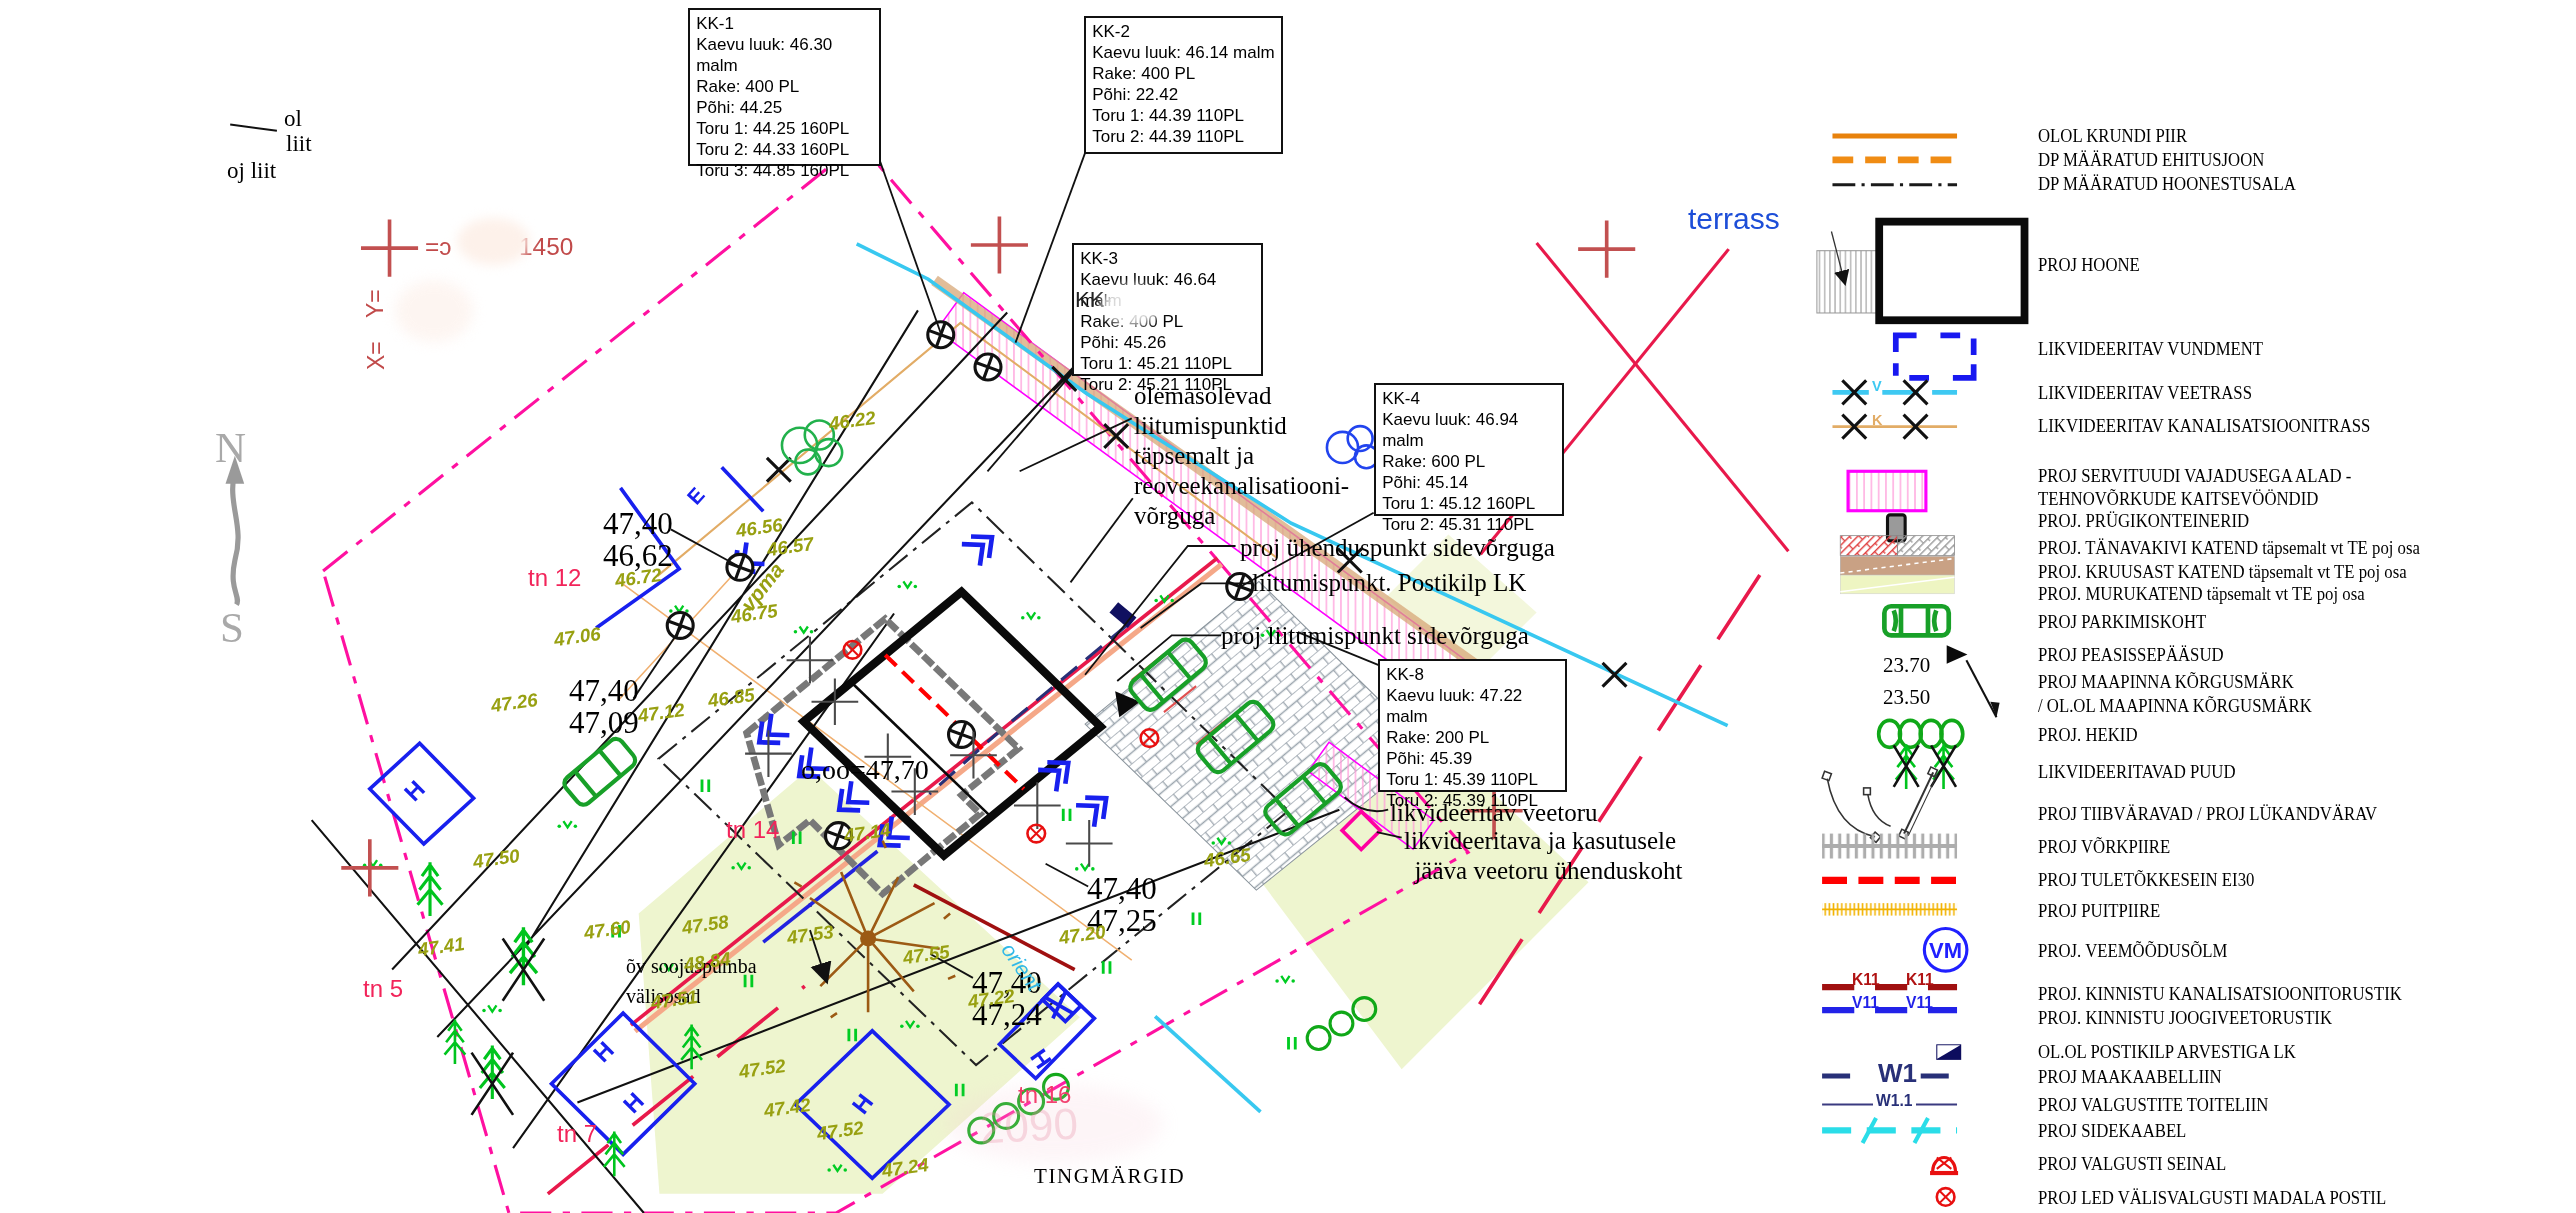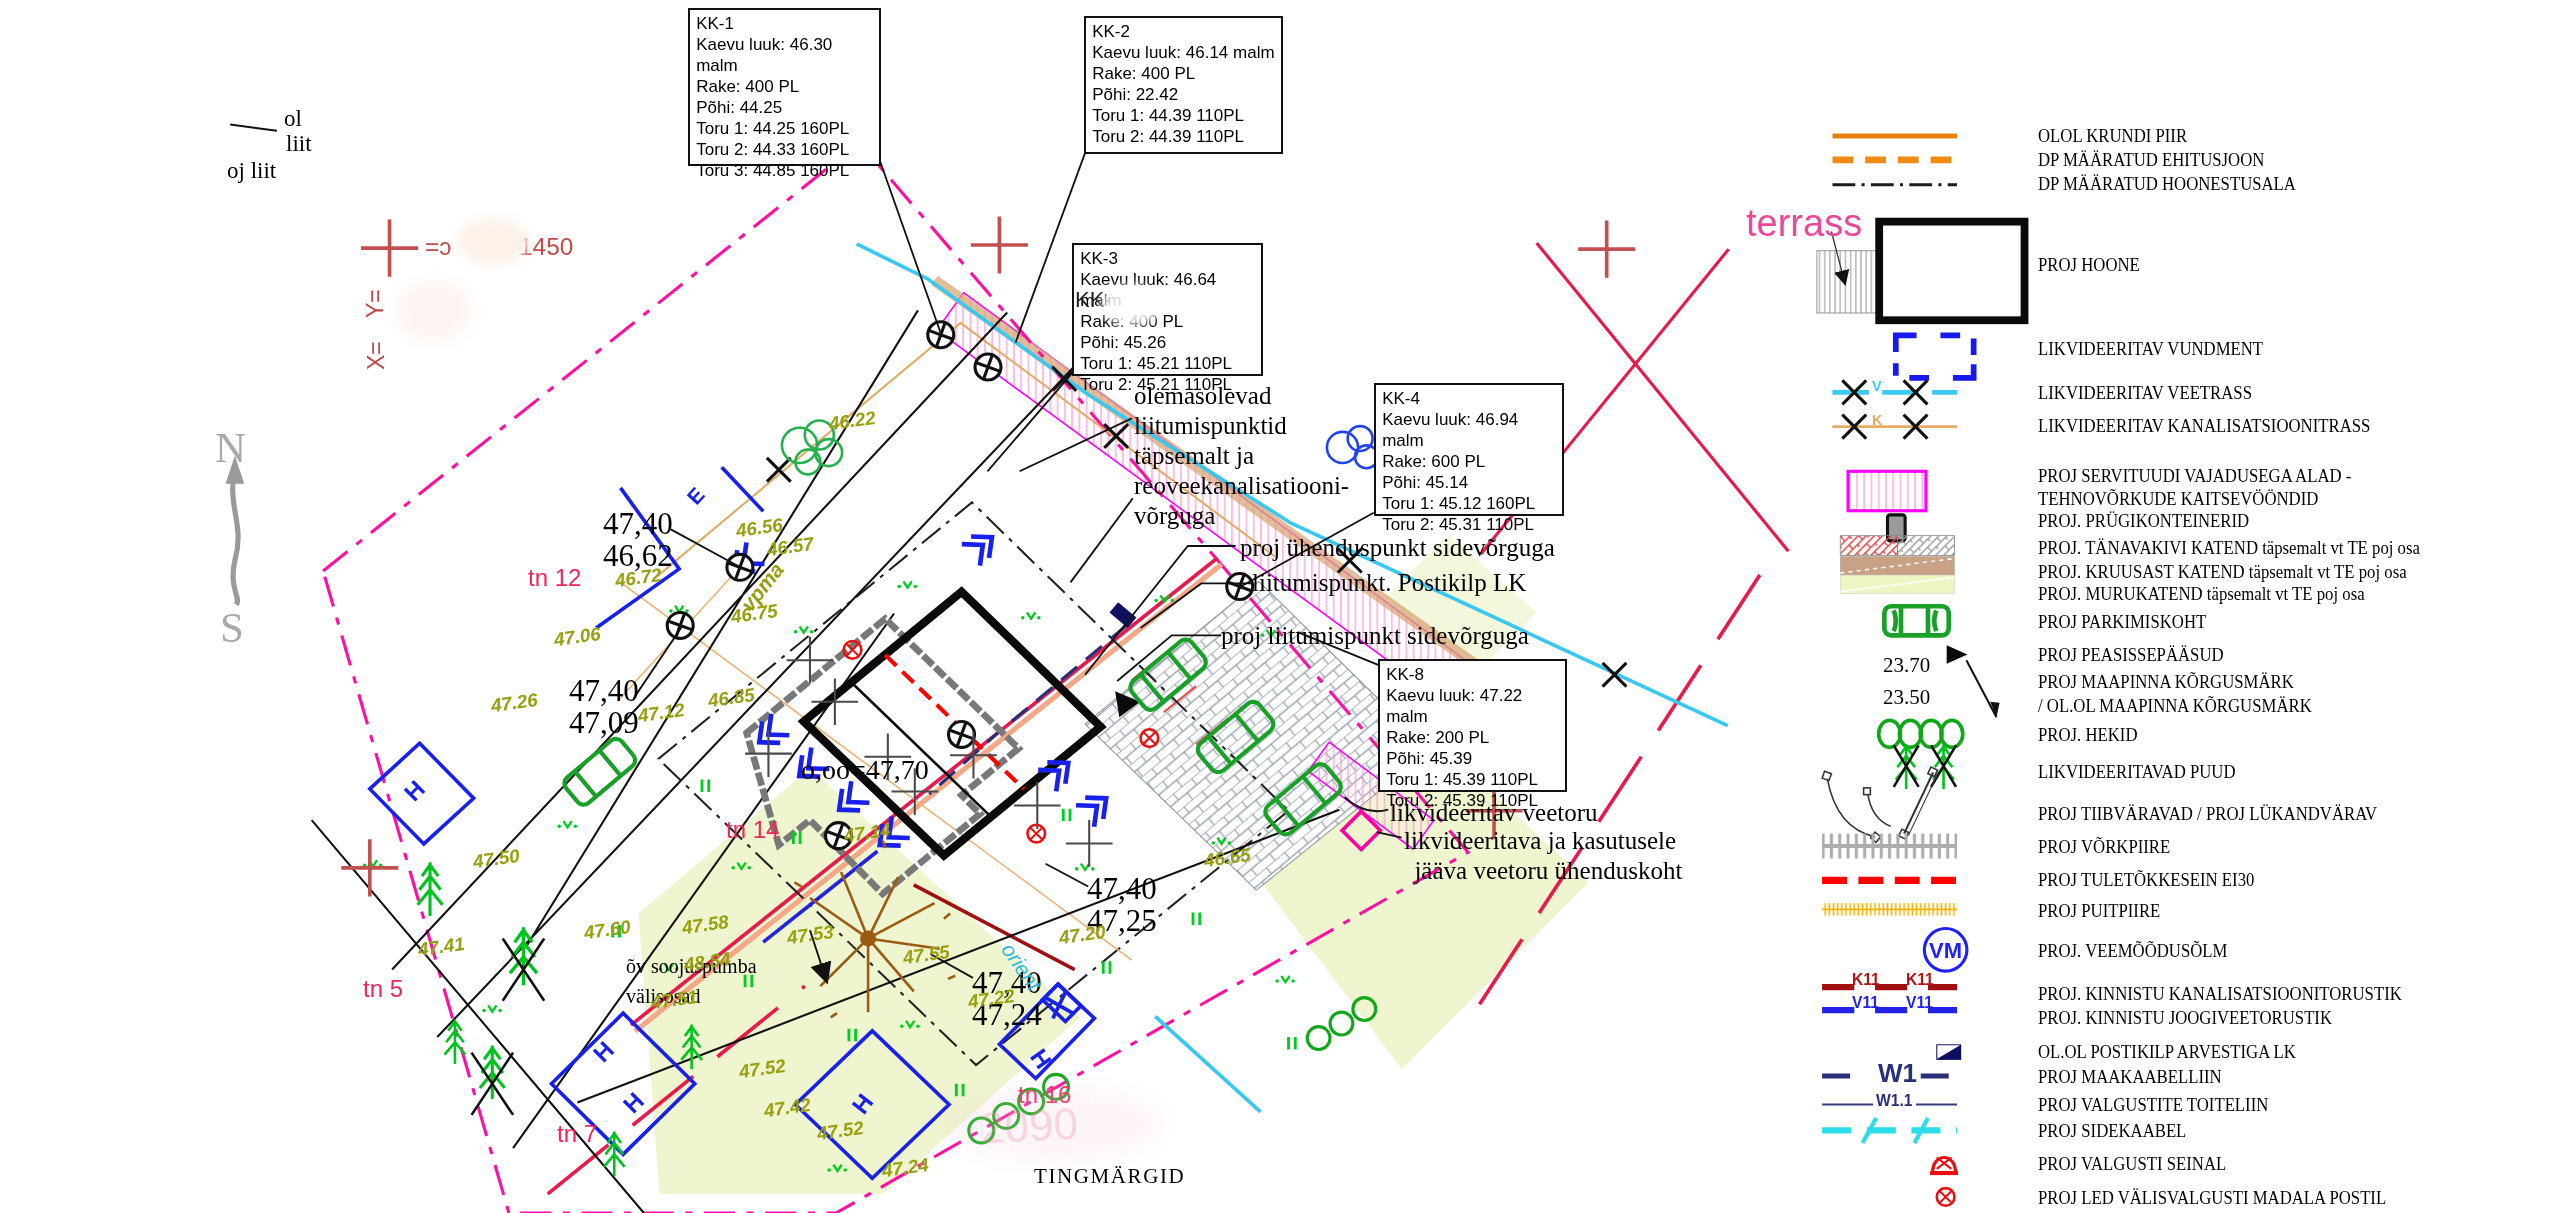--- a/index.html
+++ b/index.html
@@ -508,21 +508,21 @@
 <span class="abs ser" style="left:220px;top:603px;font-size:43px;color:#A9A9A9">S</span>
 <span class="abs ser" style="left:284px;top:106px;font-size:23px">ol</span>
 <span class="abs ser" style="left:286px;top:131px;font-size:23px">liit</span>
 <span class="abs ser" style="left:227px;top:158px;font-size:23px">oj liit</span>
 <span class="abs" style="left:519px;top:233px;font-size:24.4px;color:#C14A4A">1450</span>
 <span class="abs" style="left:425px;top:233px;font-size:24.4px;color:#C14A4A">=ɔ</span>
 <span class="abs" style="left:362px;top:318px;font-size:23px;color:#C14A4A;transform:rotate(-90deg);transform-origin:0 0">Y=</span>
 <span class="abs" style="left:363px;top:370px;font-size:23px;color:#C14A4A;transform:rotate(-90deg);transform-origin:0 0">X=</span>
 <span class="abs" style="left:980px;top:1101px;font-size:44px;color:#E87F9A;opacity:.3;transform:rotate(-3deg)">2090</span>
 <span class="abs ser" style="left:1034px;top:1164px;font-size:21px;letter-spacing:1.6px">TINGMÄRGID</span>
-<span class="abs" style="left:1746px;top:202px;font-size:38px;color:#ec4899">terrass</span>
+<span class="abs" style="left:1688px;top:202px;font-size:30px;color:#1d4ed8">terrass</span>
 
 <div class="sm" style="left:457px;top:218px;width:73px;height:47px;background:#fdf1ea;filter:blur(5.2px)"></div>
 <div class="sm" style="left:395px;top:280px;width:78px;height:62px;background:#fdf3ee;filter:blur(6.2px);opacity:.8"></div>
 <div class="sm" style="left:945px;top:1085px;width:218px;height:78px;background:#f6c9d6;filter:blur(9.3px);opacity:.18"></div>
 
 <span class="leg-lbl" style="top:126px">OLOL KRUNDI PIIR</span>
 <span class="leg-lbl" style="top:150px">DP MÄÄRATUD EHITUSJOON</span>
 <span class="leg-lbl" style="top:174px">DP MÄÄRATUD HOONESTUSALA</span>
 <span class="leg-lbl" style="top:255px">PROJ HOONE</span>
 <span class="leg-lbl" style="top:339px">LIKVIDEERITAV VUNDMENT</span>

